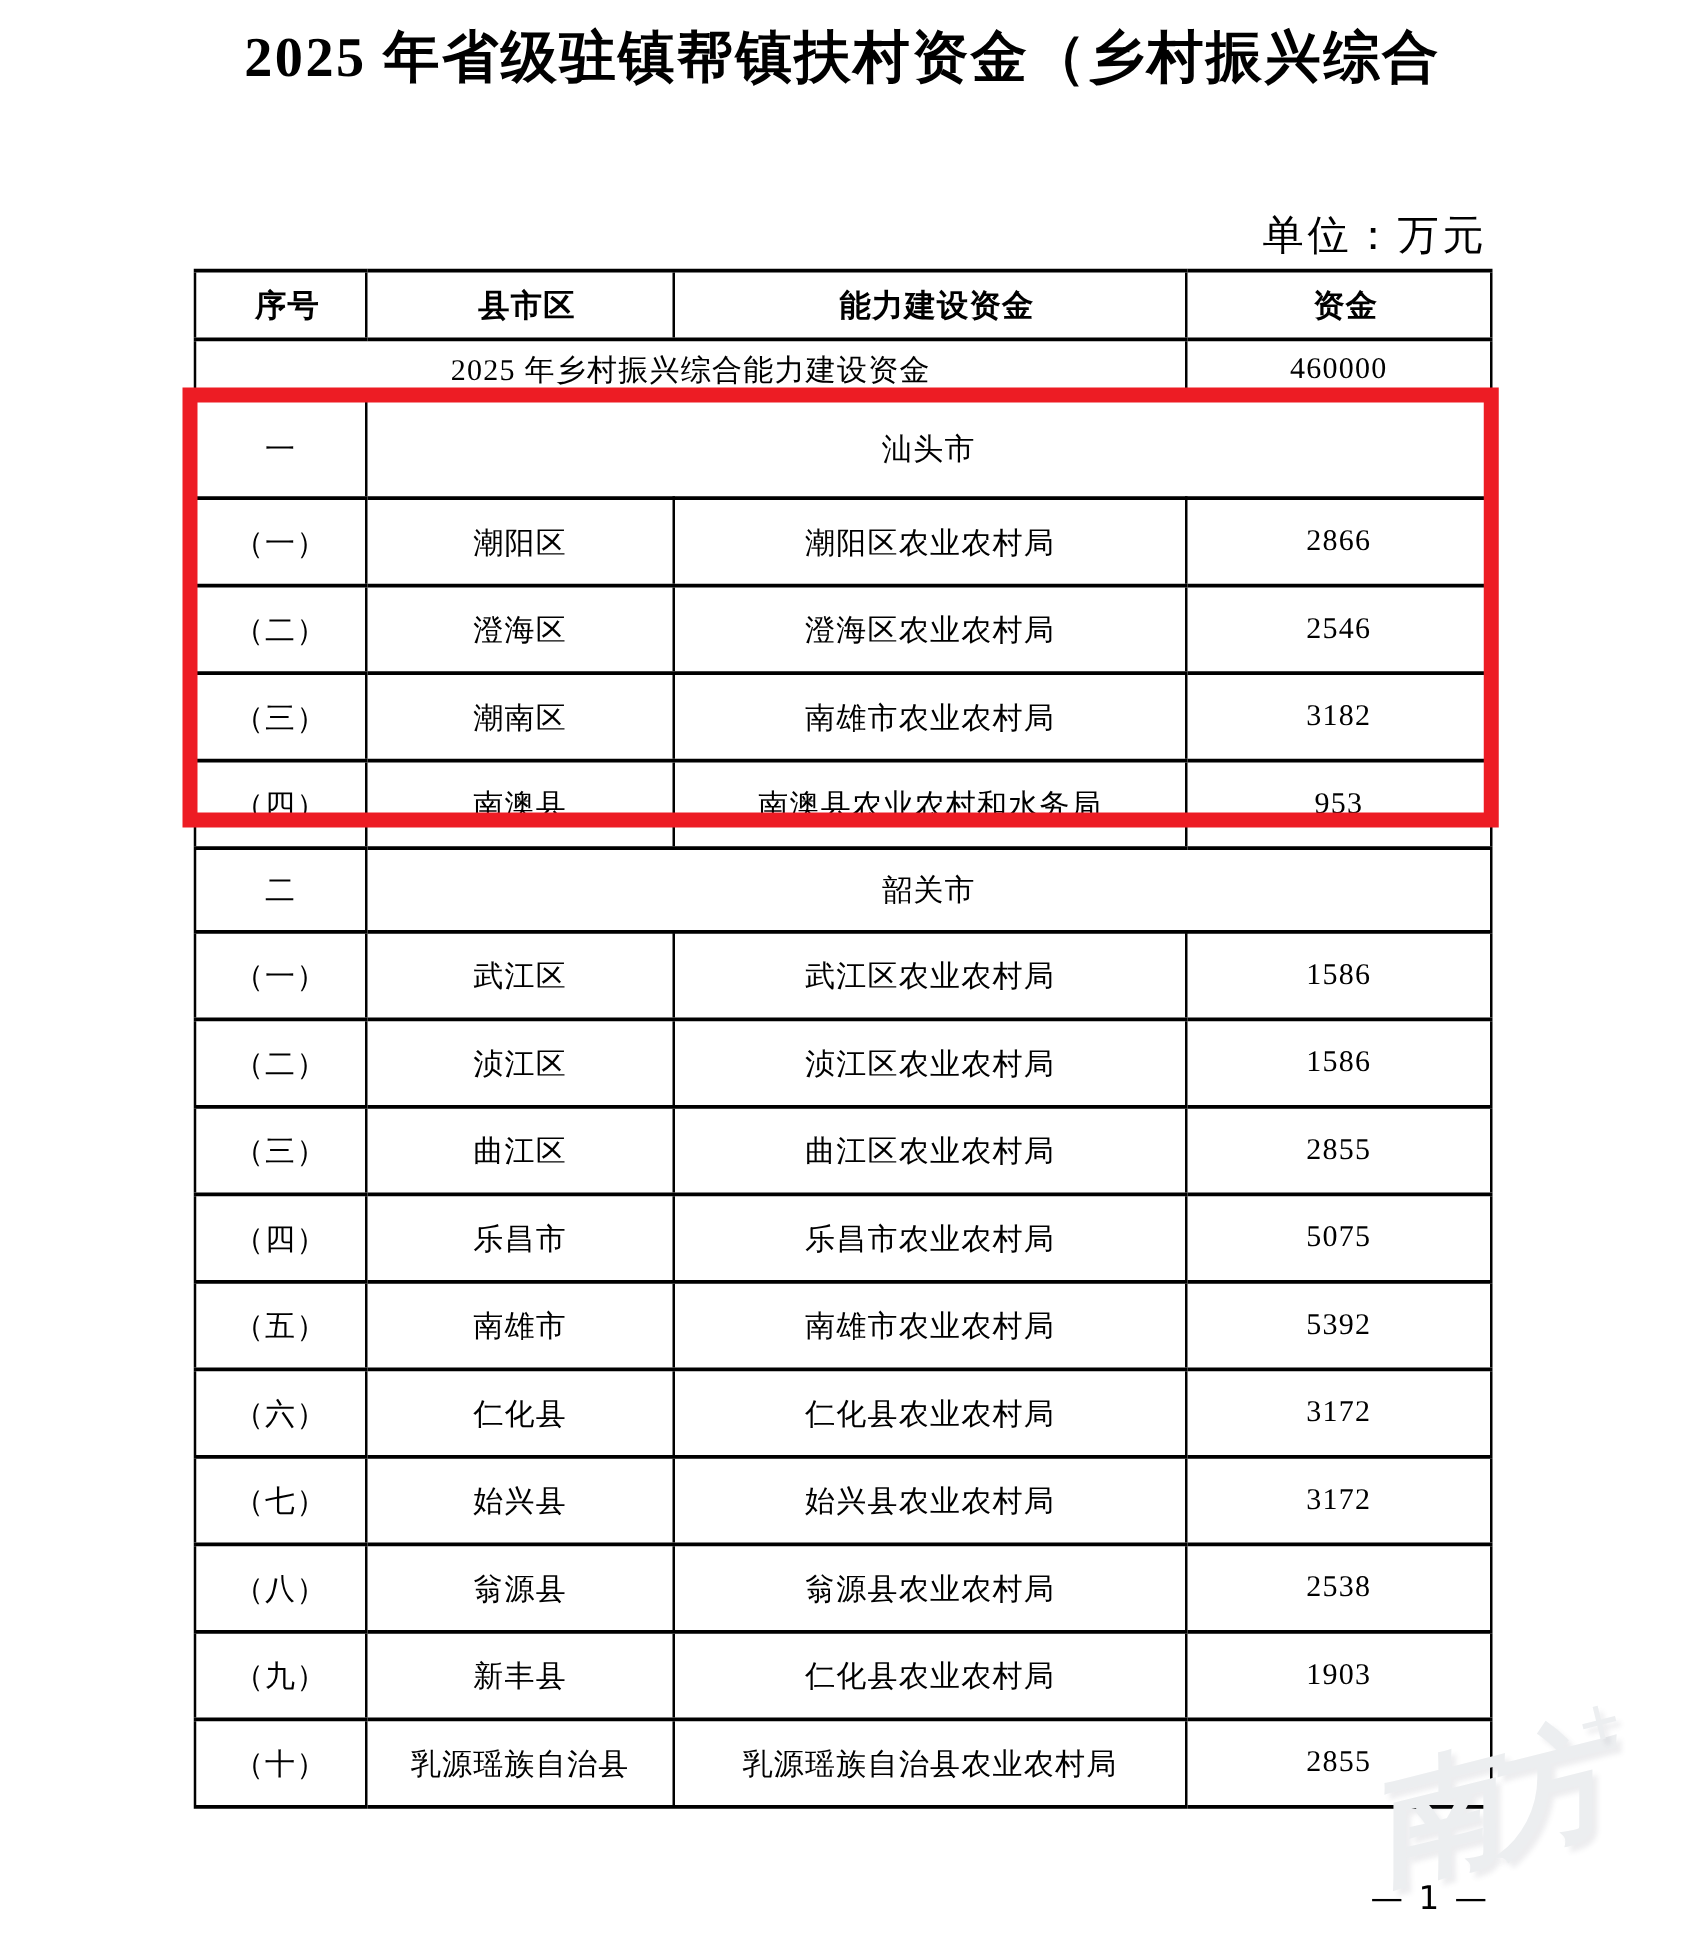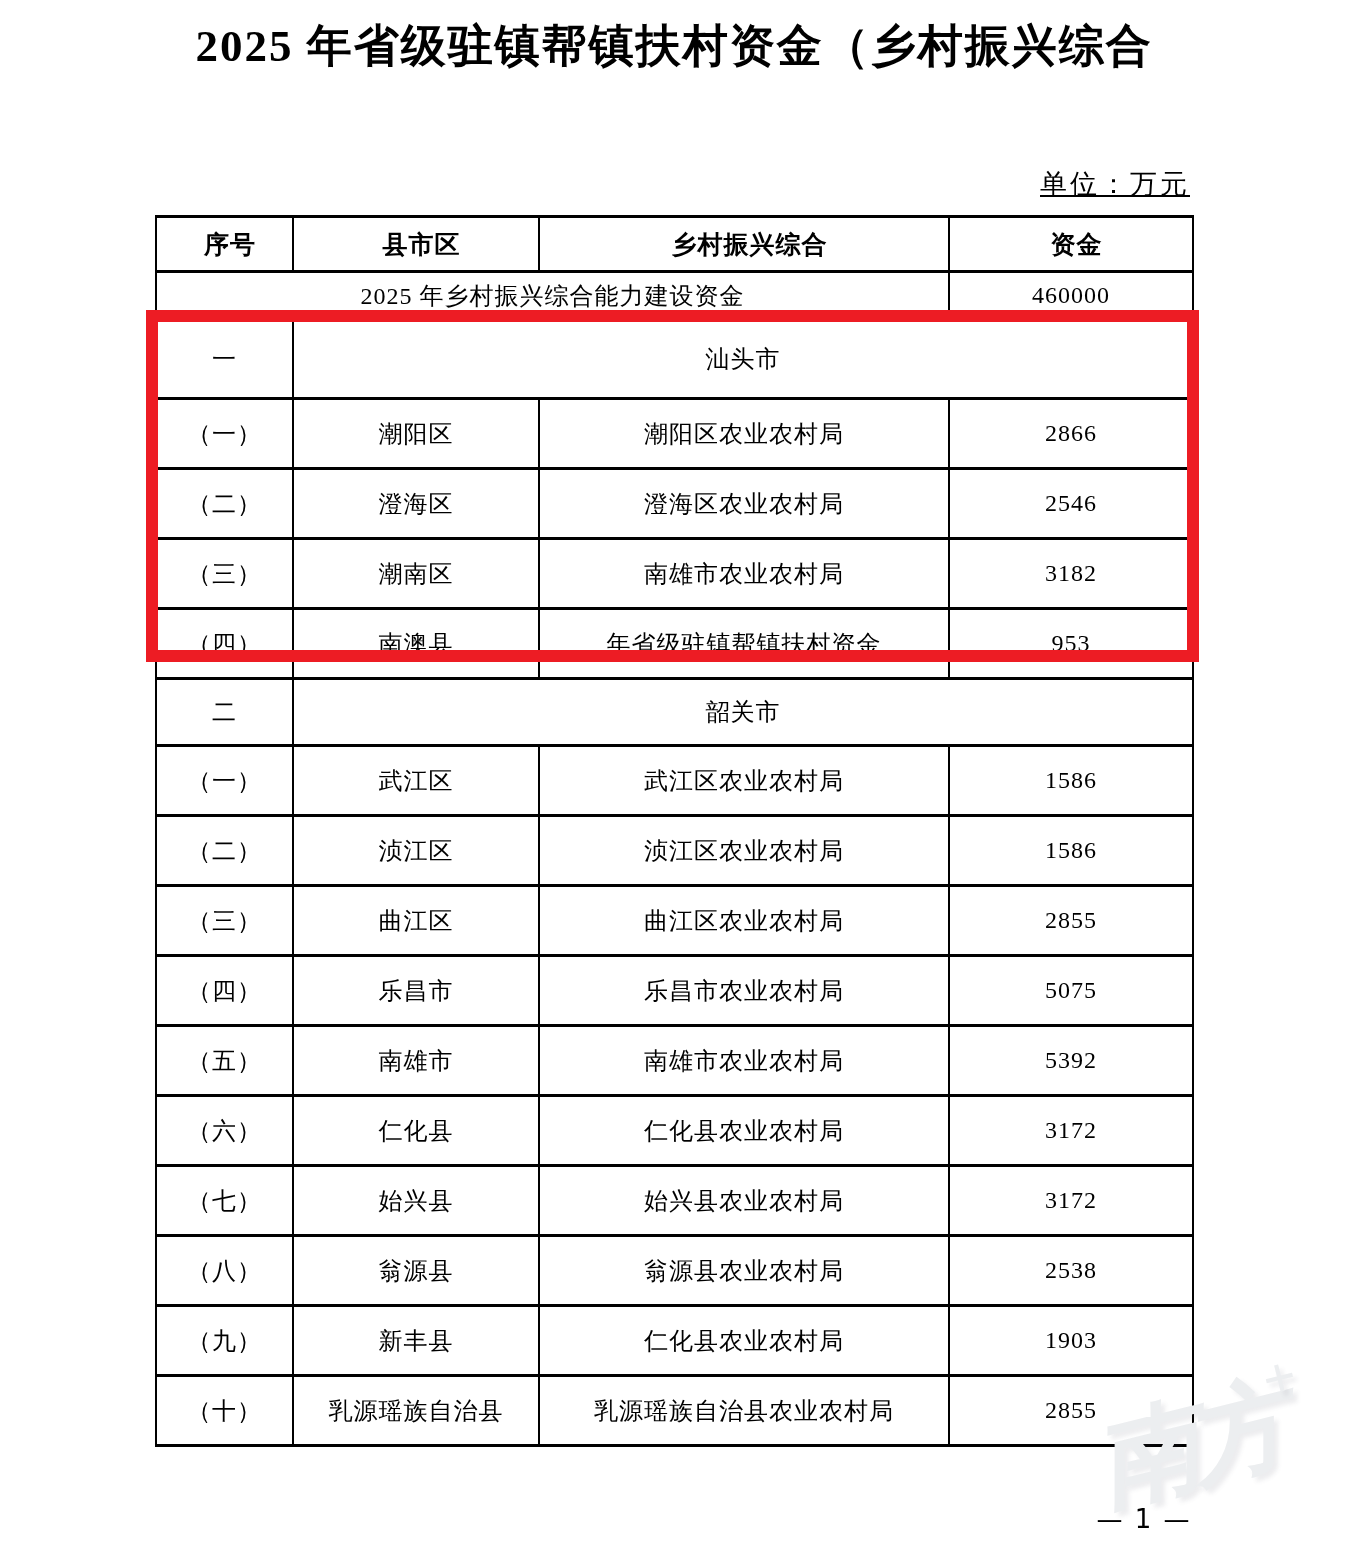--- a/index.html
+++ b/index.html
@@ -20,23 +20,22 @@
     text-align: center;
     font-size: 45px;
     font-weight: bold;
     line-height: 1.35;
     letter-spacing: 2px;
   }
   .unit-note {
     position: absolute;
     top: 166px;
     right: 158px;
-    font-size: 27px;
+    font-size: 33px;
     letter-spacing: 3px;
-    text-decoration: underline;
   }
   table.alloc {
     position: absolute;
     left: 155px;
     top: 215px;
     width: 1037px;
     border-collapse: collapse;
     table-layout: fixed;
   }
   table.alloc th, table.alloc td {
@@ -114,21 +113,21 @@
     <colgroup>
       <col style="width:137px">
       <col style="width:246px">
       <col style="width:410px">
       <col style="width:244px">
     </colgroup>
     <tbody>
       <tr>
         <th>序号</th>
         <th>县市区</th>
-        <th>乡村振兴综合</th>
+        <th>能力建设资金</th>
         <th>资金</th>
       </tr>
       <tr class="row-total">
         <td colspan="3">2025 年乡村振兴综合能力建设资金</td>
         <td class="amount-cell">460000</td>
       </tr>
 
       <tr class="row-section-1">
         <td>一</td>
         <td colspan="3">汕头市</td>
@@ -147,21 +146,21 @@
       </tr>
       <tr class="row-data">
         <td>（三）</td>
         <td>潮南区</td>
         <td>南雄市农业农村局</td>
         <td class="amount-cell">3182</td>
       </tr>
       <tr class="row-data">
         <td>（四）</td>
         <td>南澳县</td>
-        <td>年省级驻镇帮镇扶村资金</td>
+        <td>南澳县农业农村和水务局</td>
         <td class="amount-cell">953</td>
       </tr>
 
       <tr class="row-section-2">
         <td>二</td>
         <td colspan="3">韶关市</td>
       </tr>
       <tr class="row-data">
         <td>（一）</td>
         <td>武江区</td>

